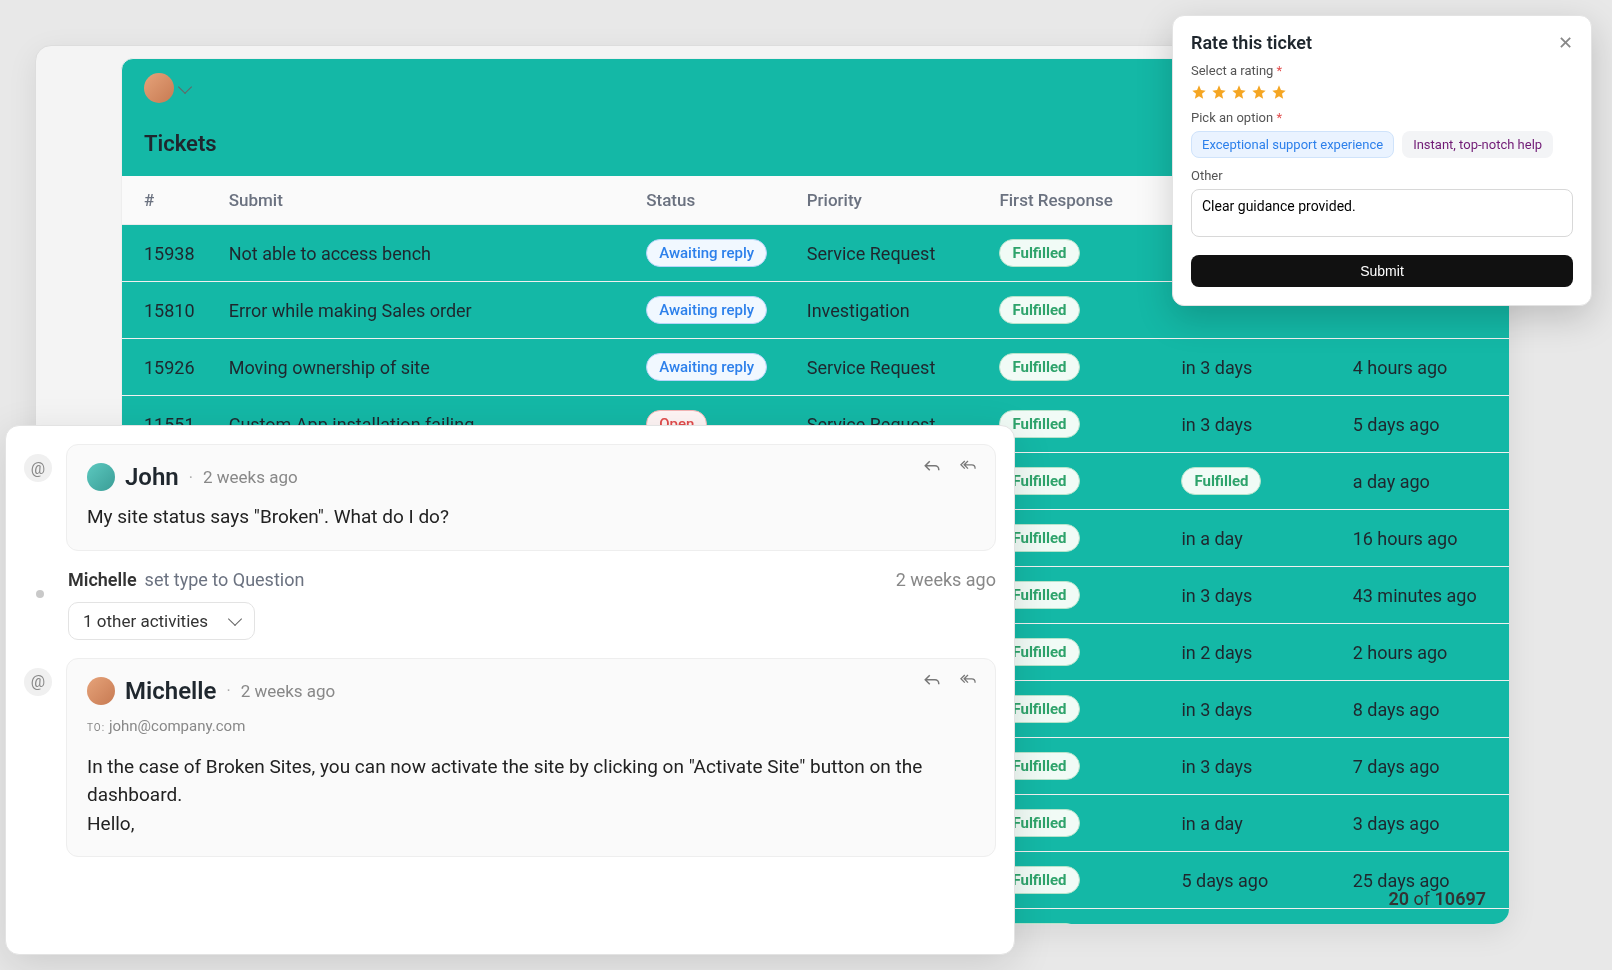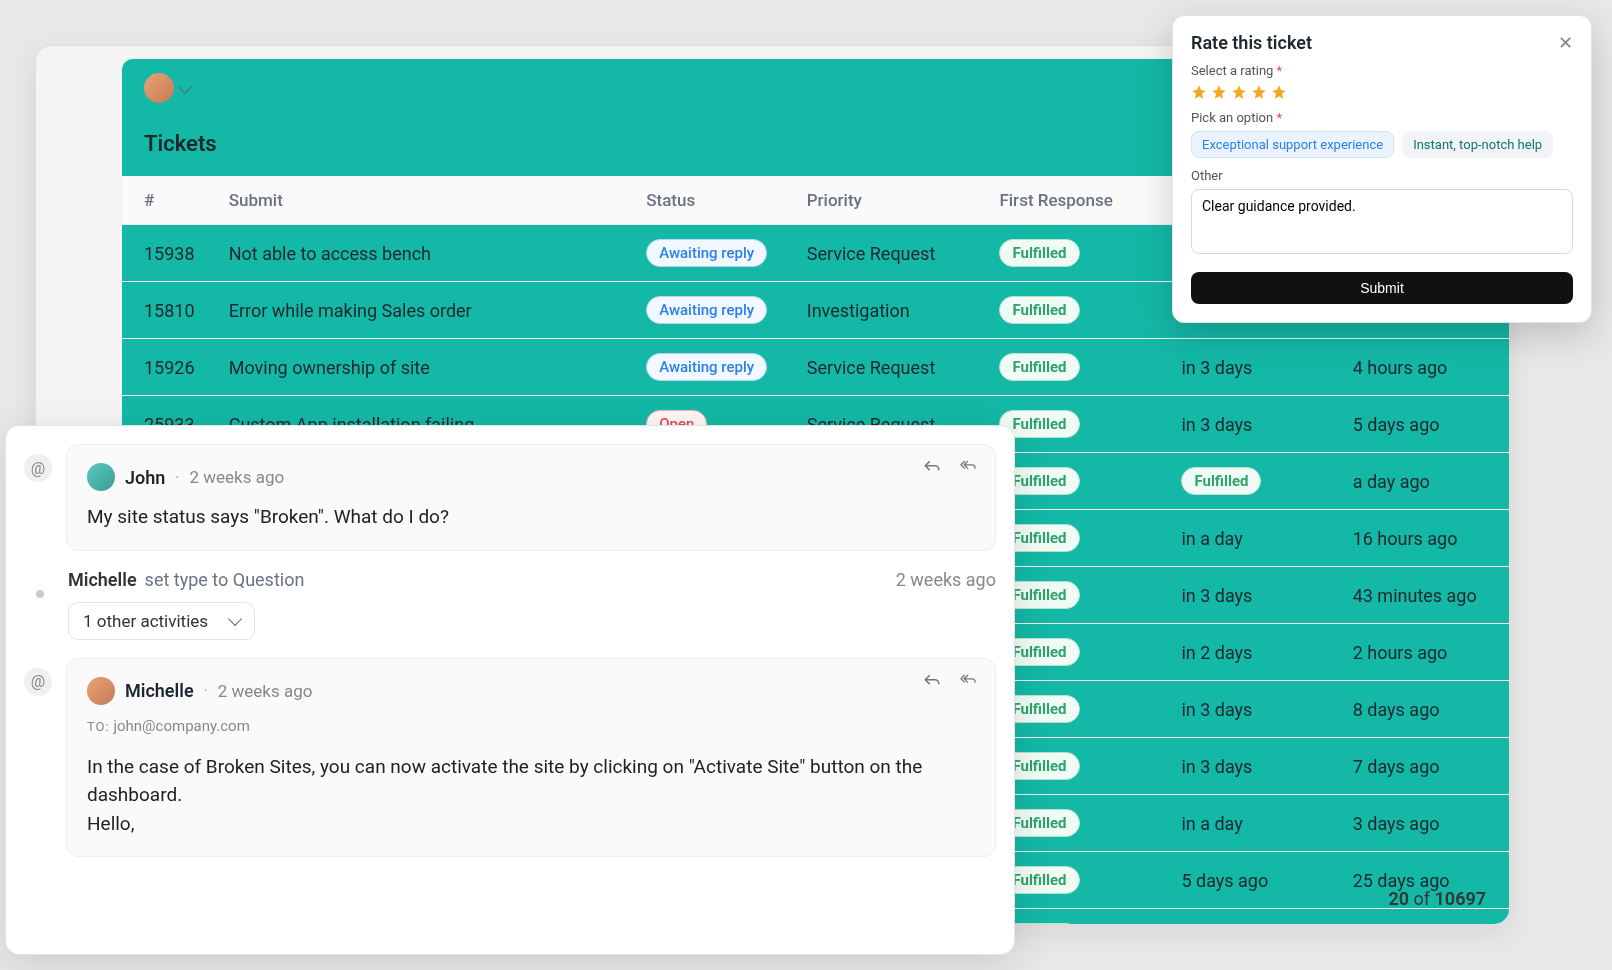--- a/index.html
+++ b/index.html
@@ -135,21 +135,21 @@
     display: flex;
     align-items: center;
     gap: 10px;
     margin-bottom: 12px;
   }
   .msg-avatar {
     width: 28px; height: 28px; border-radius: 50%;
     background: linear-gradient(135deg,#5cc9c0,#3a9d96);
   }
   .msg-avatar.michelle { background: linear-gradient(135deg,#e6a37a,#c77a52); }
-  .msg-user { font-weight: 600; font-size: 18px; }
+  .msg-user { font-weight: 600; font-size: 24px; }
   .msg-dot { color:#aaa; }
   .msg-time { color:#888; font-size: 17px; }
   .msg-body { font-size: 19px; color:#222; line-height:1.5; }
   .msg-actions {
     position: absolute; right: 18px; top: 14px;
     display: flex; gap: 18px;
     color: #777;
   }
   .reply-icon, .replyall-icon {
     width: 18px; height: 14px; display:inline-block;
@@ -166,21 +166,21 @@
   .activity-text { color:#6b7280; }
   .activity-time { color:#888; }
   .activity-expand {
     display:inline-flex; align-items:center; gap:22px;
     border:1px solid #e3e3e3; border-radius:10px;
     padding:8px 14px; font-size:17px; color:#333;
     margin: 0 0 18px 2px; background:#fff;
   }
 
   .to-line { font-size:15px; color:#888; margin:2px 0 16px 0; }
-  .to-line .lbl { letter-spacing:1px; font-size:13px; }
+  .to-line .lbl { letter-spacing:1px; font-size:10px; }
 
   .gutter-icon {
     position:absolute; left:-42px; top:10px;
     width:28px; height:28px; border-radius:50%;
     background:#f0f0f0; display:flex; align-items:center; justify-content:center;
     color:#888; font-size:16px;
   }
   .dot-gutter {
     position:absolute; left:-30px; top:146px;
     width:8px; height:8px; border-radius:50%; background:#c9c9c9;
@@ -202,26 +202,26 @@
   .rate-head { display:flex; justify-content:space-between; align-items:center; margin-bottom:10px;}
   .rate-title { font-size:18px; font-weight:600; }
   .close-x { font-size:18px; color:#888; cursor:pointer; }
   .field-lbl { font-size:13px; color:#555; margin:10px 0 6px 0; }
   .req { color:#e24c4c; }
   .stars { display:flex; gap:4px; }
   .star { width:16px; height:16px; color:#f5a623; }
   .tag-row { display:flex; gap:8px; flex-wrap:wrap; }
   .tag {
     font-size:13px; padding:5px 10px; border-radius:8px;
-    background:#f3f4f6; color:#0f766e; border:1px solid transparent;
+    background:#f3f4f6; color:#701a75; border:1px solid transparent;
   }
   .tag.sel { background:#eaf3ff; color:#2d80eb; border-color:#cfe3fb; }
   .other-area {
     width:100%; border:1px solid #d8d8d8; border-radius:8px;
-    padding:8px 10px; font-size:14px; resize:none; height:65px;
+    padding:8px 10px; font-size:14px; resize:none; height:48px;
     font-family:inherit;
   }
   .submit-btn {
     display:block; width:100%; margin-top:14px;
     background:#111; color:#fff; border:none; border-radius:8px;
     padding:8px 0; font-size:14px; cursor:pointer;
   }
 </style>
 </head>
 <body>
@@ -268,21 +268,21 @@
           <tr>
             <td class="col-num">15926</td>
             <td class="col-subj">Moving ownership of site</td>
             <td class="col-status"><span class="pill pill-blue">Awaiting reply</span></td>
             <td class="col-prio">Service Request</td>
             <td class="col-fr"><span class="pill pill-green">Fulfilled</span></td>
             <td class="col-res">in 3 days</td>
             <td class="col-created">4 hours ago</td>
           </tr>
           <tr>
-            <td class="col-num">25933</td>
+            <td class="col-num">11551</td>
             <td class="col-subj">Custom App installation failing</td>
             <td class="col-status"><span class="pill pill-red">Open</span></td>
             <td class="col-prio">Service Request</td>
             <td class="col-fr"><span class="pill pill-green">Fulfilled</span></td>
             <td class="col-res">in 3 days</td>
             <td class="col-created">5 days ago</td>
           </tr>
           <tr>
             <td class="col-num"></td>
             <td class="col-subj"></td>

